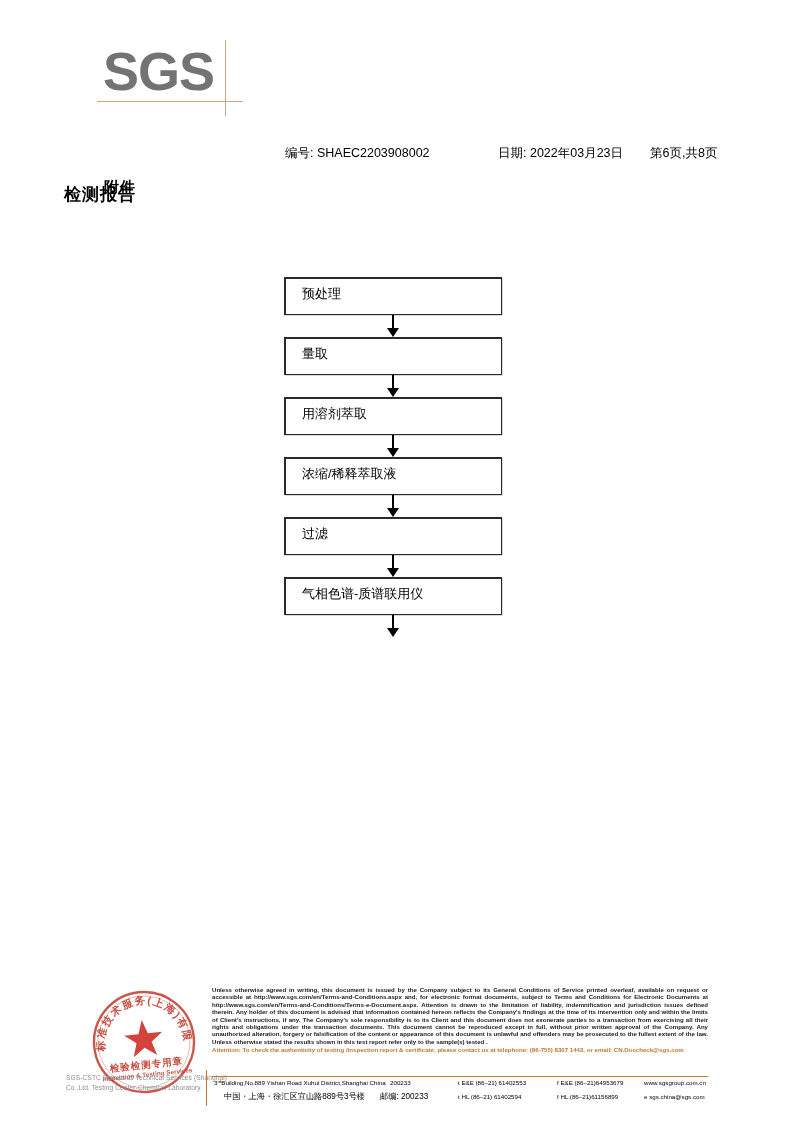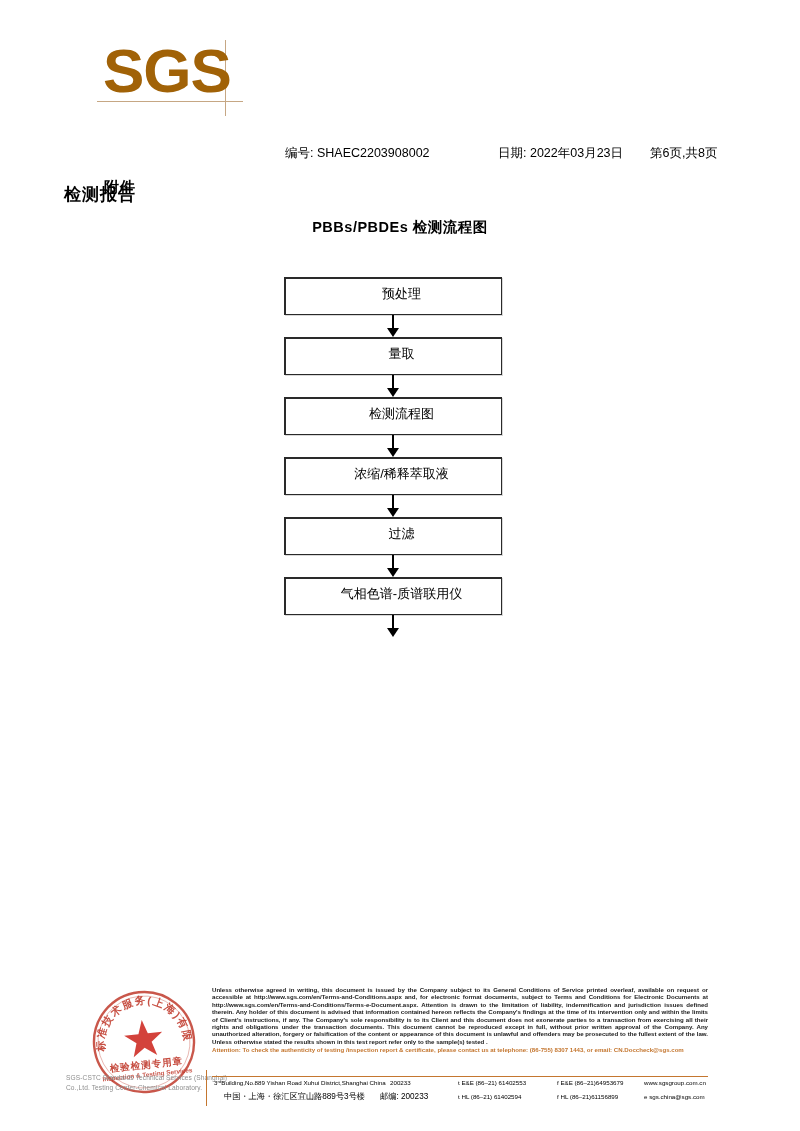--- a/index.html
+++ b/index.html
@@ -24,23 +24,23 @@
     top: 38px;
     width: 140px;
     height: 78px;
   }
   .logo-text {
     position: absolute;
     left: 0;
     top: 0;
     font-family: "Liberation Sans", "DejaVu Sans", sans-serif;
     font-weight: bold;
-    font-size: 62px;
+    font-size: 54px;
     letter-spacing: -1px;
-    color: #a16207;
+    color: #737373;
     line-height: 66px;
     user-select: none;
   }
   .logo-vline {
     position: absolute;
     left: 122px;
     top: 2px;
     width: 1px;
     height: 76px;
     background: #c6a784;
@@ -134,21 +134,20 @@
     border-top-width: 2px;
     box-sizing: border-box;
     background: #ffffff;
     box-shadow: 1px 1px 0 #d8d8d8;
   }
   .flow-box-label {
     position: absolute;
     left: 16px;
     right: 0;
     top: 6px;
-    text-align: center;
     font-size: 13px;
     line-height: 17px;
     white-space: nowrap;
   }
   .flow-arrow {
     position: relative;
     width: 218px;
     height: 22px;
   }
   .flow-arrow .shaft {
@@ -271,21 +270,20 @@
   </div>
 
   <div class="hdr">
     <div class="hdr-title">检测报告</div>
     <div class="hdr-attach">附件</div>
     <div class="hdr-no">编号: SHAEC2203908002</div>
     <div class="hdr-date">日期: 2022年03月23日</div>
     <div class="hdr-page">第6页,共8页</div>
   </div>
 
-  <div class="flow-title">PBBs/PBDEs 检测流程图</div>
 
   <div class="flow">
 
     <div class="flow-item">
       <div class="flow-box">
         <div class="flow-box-label">预处理</div>
       </div>
     </div>
     <div class="flow-arrow">
       <div class="shaft"></div>
@@ -297,21 +295,21 @@
         <div class="flow-box-label">量取</div>
       </div>
     </div>
     <div class="flow-arrow">
       <div class="shaft"></div>
       <div class="head"></div>
     </div>
 
     <div class="flow-item">
       <div class="flow-box">
-        <div class="flow-box-label">检测流程图</div>
+        <div class="flow-box-label">用溶剂萃取</div>
       </div>
     </div>
     <div class="flow-arrow">
       <div class="shaft"></div>
       <div class="head"></div>
     </div>
 
     <div class="flow-item">
       <div class="flow-box">
         <div class="flow-box-label">浓缩/稀释萃取液</div>

